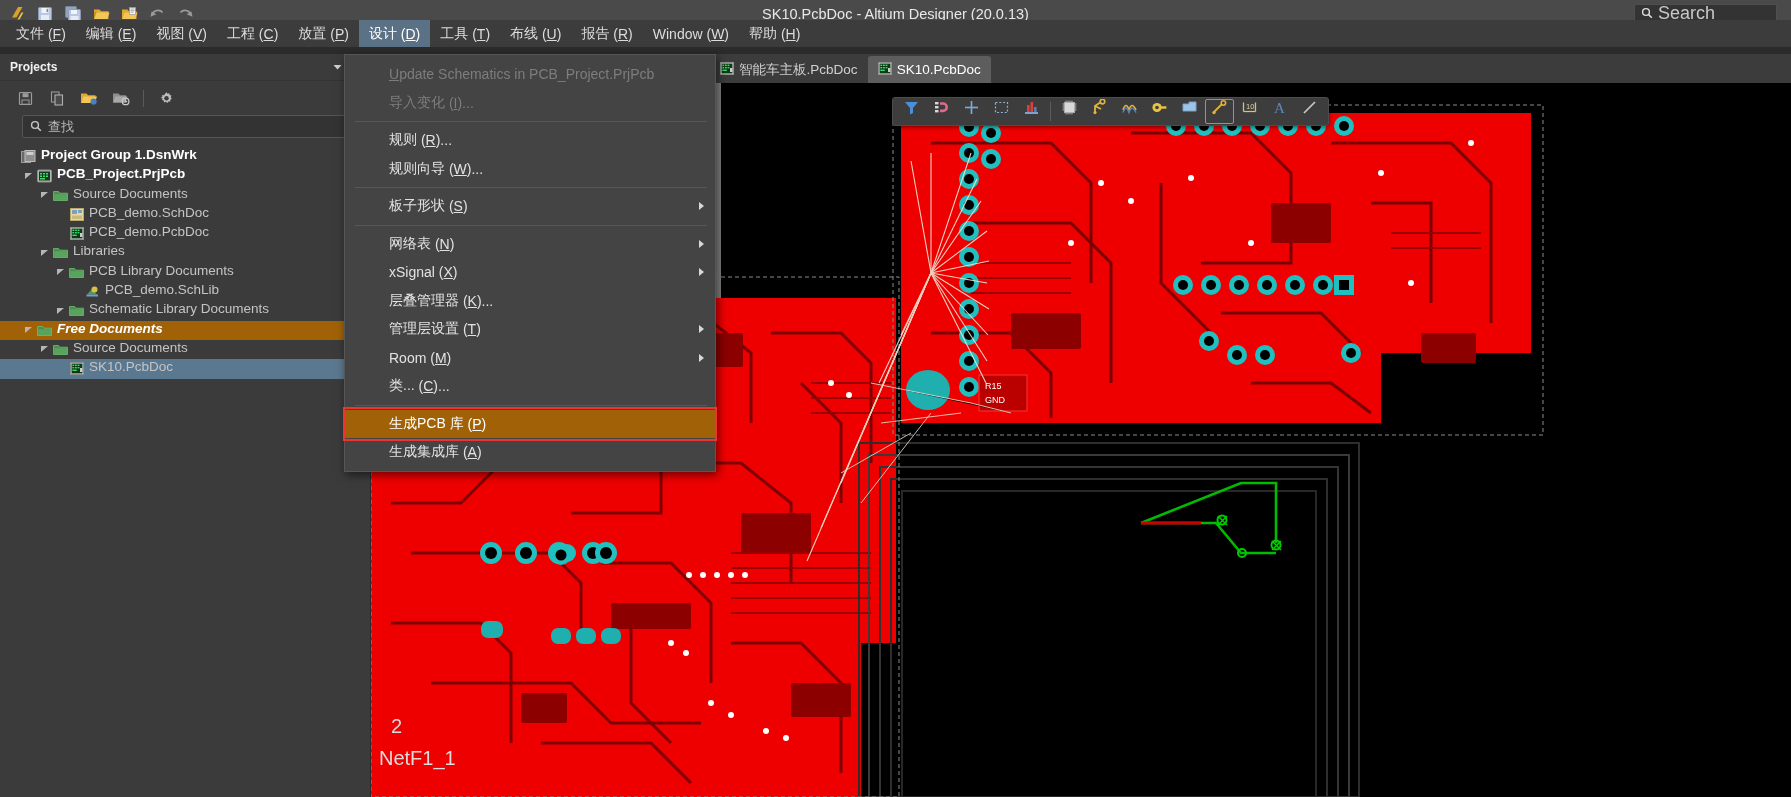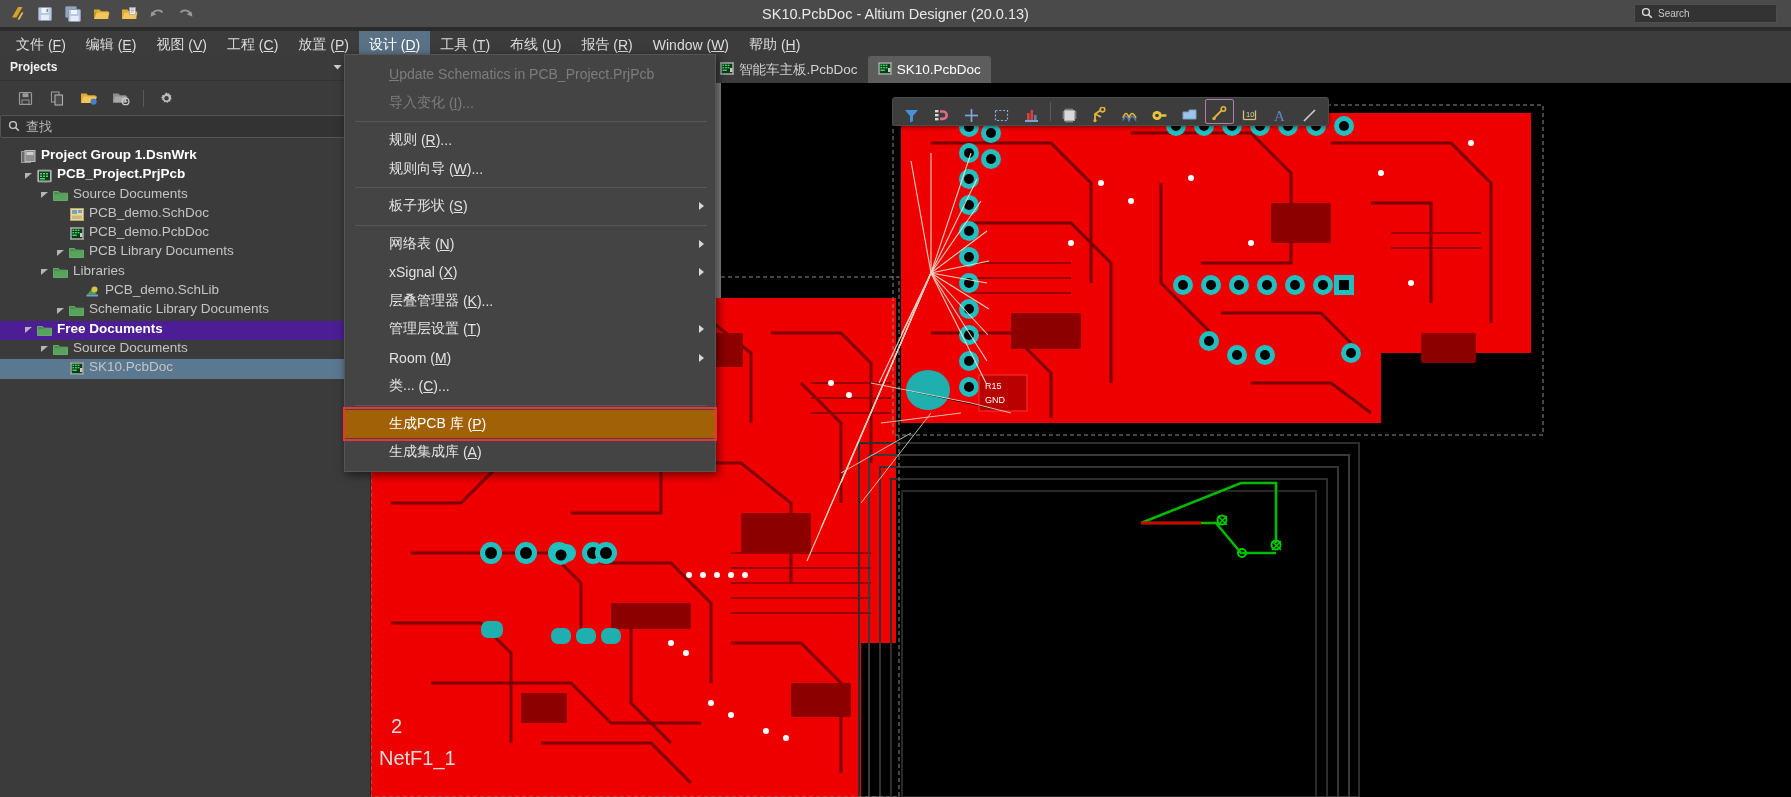--- a/index.html
+++ b/index.html
@@ -28,25 +28,25 @@
     display:flex; align-items:center; justify-content:center;
     color:#e8e8e8; font-size:14.5px; pointer-events:none;
   }
   .tb-search{
     position:absolute; right:14px; top:4px;
     width:143px; height:19px;
     background:#333333; border:1px solid #4f4f4f; border-radius:2px;
     display:flex; align-items:center; gap:5px; padding:0 6px;
     cursor:text;
   }
-  .tb-search span.txt{ color:#c8c8c8; font-size:10px; }
+  .tb-search span.txt{ color:#c8c8c8; font-size:18px; }
 
   
   .menubar{
-    position:absolute; left:0; top:31px; width:1791px; height:27px;
+    position:absolute; left:0; top:20px; width:1791px; height:27px;
     background:#3c3c3c;
     display:flex; align-items:center; padding-left:6px;
   }
   .menu-item{
     height:27px; padding:0 10px;
     display:flex; align-items:center;
     color:#dcdcdc; font-size:14px; white-space:nowrap; cursor:pointer;
   }
   .menu-item.active{ background:#5b7186; color:#ffffff; }
   .menu-item .mn{ letter-spacing:0px; }
@@ -71,33 +71,33 @@
   .lp-tools{
     height:34px; display:flex; align-items:center; gap:2px;
     padding-left:10px; background:#3b3b3b;
   }
   .lp-tb{
     width:30px;height:26px;display:flex;align-items:center;justify-content:center;
     cursor:pointer;border-radius:2px;
   }
   .lp-sep{ width:1px;height:17px;background:#5a5a5a;margin:0 5px; }
   .lp-find{
-    margin:0 8px 0 0; height:23px;
+    margin:0 8px 0 22px; height:23px;
     background:#333333; border:1px solid #555; border-radius:2px;
     display:flex; align-items:center; gap:6px; padding:0 7px; cursor:text;
   }
   .lp-find .txt{ color:#b9b9b9; font-size:13px; }
 
   .tree{ margin-top:9px; font-size:13.5px; user-select:none; }
   .trow{
     height:19.3px; display:flex; 
     padding-right:4px; cursor:pointer; white-space:nowrap;
   }
   .trow.sel{ background:#5b7891; }
-  .trow.hl{ background:#4c1d95; }
+  .trow.hl{ background:#a16207;font-style:italic; }
   .arrow{
     width:13px;height:19px;display:flex;align-items:center;justify-content:center;
     color:#b6b6b6;font-size:8px;flex:none;
   }
   .tlabel{ color:#d3d3d3; }
   .tlabel.b{ color:#ffffff; font-weight:bold; }
   .tlabel.g{ color:#c4c4c4; }
   .ticon{
     width:19px;height:19px;flex:none;
     display:flex;align-items:center;justify-content:center;margin-right:3px;
@@ -126,21 +126,21 @@
   }
   
   .ftool{
     position:absolute; left:521px; top:14px;
     height:29px; background:#3d3d3d; border:1px solid #4c4c4c;
     border-radius:3px; display:flex; align-items:center;
     padding:0 4px; gap:1px; z-index:40;
     box-shadow:0 1px 4px rgba(0,0,0,.5);
   }
   .ft-b{
-    width:29px;height:25px;display:flex;align-items:flex-end;justify-content:center;
+    width:29px;height:25px;display:flex;align-items:flex-start;justify-content:center;
     cursor:pointer;border-radius:2px;
   }
   .ft-b.boxed{ border:1px solid #b07fa8; }
   .ft-sep{ width:1px;height:19px;background:#5c5c5c;margin:0 3px; }
 
   
   .ddmenu{
     position:absolute; left:344px; top:54px; width:372px;
     background:#444444; border:1px solid #565656;
     z-index:100; padding:5px 0 4px 0;
@@ -390,48 +390,48 @@
                 <rect x="5" y="5" width="1.8" height="1.4"></rect>
                 <rect x="7.6" y="5" width="1.8" height="1.4"></rect>
                 <rect x="2.4" y="7.6" width="4.4" height="1.4"></rect>
               </g>
               <rect x="10" y="6" width="2.4" height="4" fill="#cccccc"></rect>
             </svg>
           </span>
           <span class="tlabel g">PCB_demo.PcbDoc</span>
         </div>
         <div class="trow">
+          <span style="width:38px;flex:none"></span>
+          <span class="arrow">
+            <svg width="7" height="6" viewBox="0 0 7 6">
+              <path d="M0 0 L7 0 L0 6 Z" fill="#b6b6b6"></path>
+            </svg>
+          </span>
+          <span class="ticon">
+            <svg width="15" height="13" viewBox="0 0 15 13">
+              <path d="M0.5 2.5 L5.5 2.5 L7 4.2 L14.5 4.2 L14.5 11.5 L0.5 11.5 Z" fill="#4c8e50" stroke="#6bbf70" stroke-width=".8"></path>
+              <path d="M1.2 5.2 L14 5.2 L14 11 L1.2 11 Z" fill="#58a45d"></path>
+            </svg>
+          </span>
+          <span class="tlabel g">Libraries</span>
+        </div>
+        <div class="trow">
           <span style="width:54px;flex:none"></span>
           <span class="arrow">
             <svg width="7" height="6" viewBox="0 0 7 6">
               <path d="M0 0 L7 0 L0 6 Z" fill="#b6b6b6"></path>
             </svg>
           </span>
           <span class="ticon">
             <svg width="15" height="13" viewBox="0 0 15 13">
               <path d="M0.5 2.5 L5.5 2.5 L7 4.2 L14.5 4.2 L14.5 11.5 L0.5 11.5 Z" fill="#4c8e50" stroke="#6bbf70" stroke-width=".8"></path>
               <path d="M1.2 5.2 L14 5.2 L14 11 L1.2 11 Z" fill="#58a45d"></path>
             </svg>
           </span>
           <span class="tlabel g">PCB Library Documents</span>
-        </div>
-        <div class="trow">
-          <span style="width:38px;flex:none"></span>
-          <span class="arrow">
-            <svg width="7" height="6" viewBox="0 0 7 6">
-              <path d="M0 0 L7 0 L0 6 Z" fill="#b6b6b6"></path>
-            </svg>
-          </span>
-          <span class="ticon">
-            <svg width="15" height="13" viewBox="0 0 15 13">
-              <path d="M0.5 2.5 L5.5 2.5 L7 4.2 L14.5 4.2 L14.5 11.5 L0.5 11.5 Z" fill="#4c8e50" stroke="#6bbf70" stroke-width=".8"></path>
-              <path d="M1.2 5.2 L14 5.2 L14 11 L1.2 11 Z" fill="#58a45d"></path>
-            </svg>
-          </span>
-          <span class="tlabel g">Libraries</span>
         </div>
         <div class="trow">
           <span style="width:70px;flex:none"></span>
           <span class="arrow"></span>
           <span class="ticon">
             <svg width="15" height="13" viewBox="0 0 15 13">
               <path d="M2 9.5 L7 4 L12 9.5 Z" fill="#4f9a4f"></path>
               <circle cx="9.5" cy="4.5" r="3" fill="#d8c14a"></circle>
               <rect x="1.5" y="9.5" width="11.5" height="2" fill="#6fa0c9"></rect>
             </svg>

